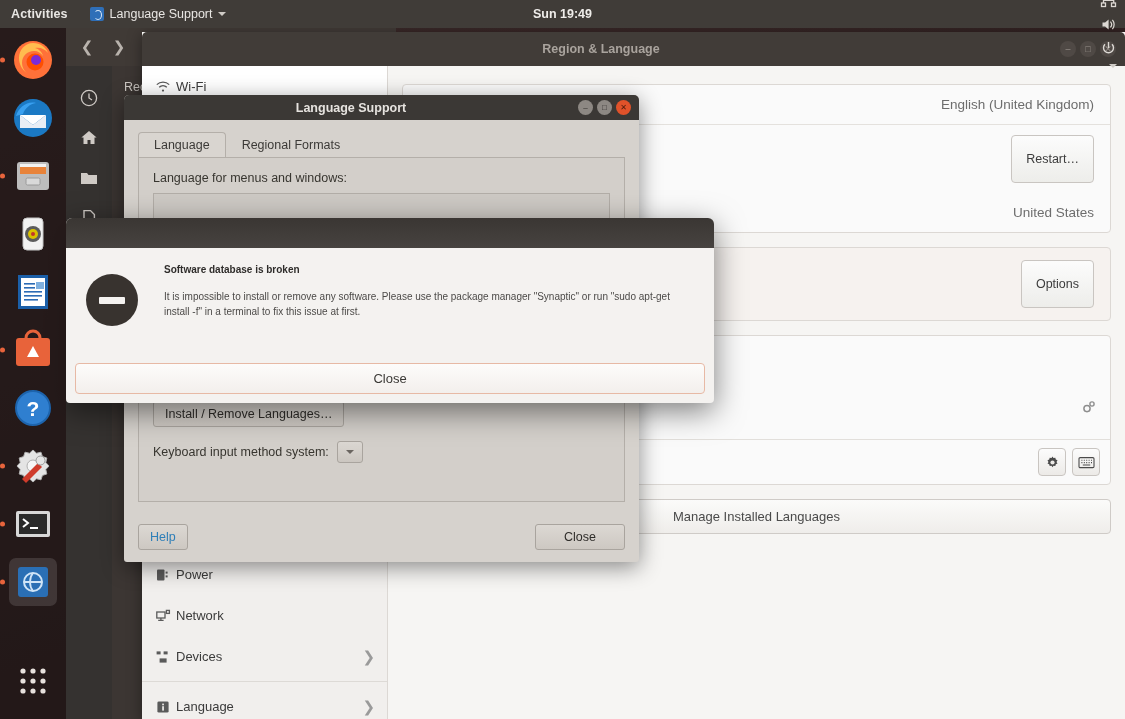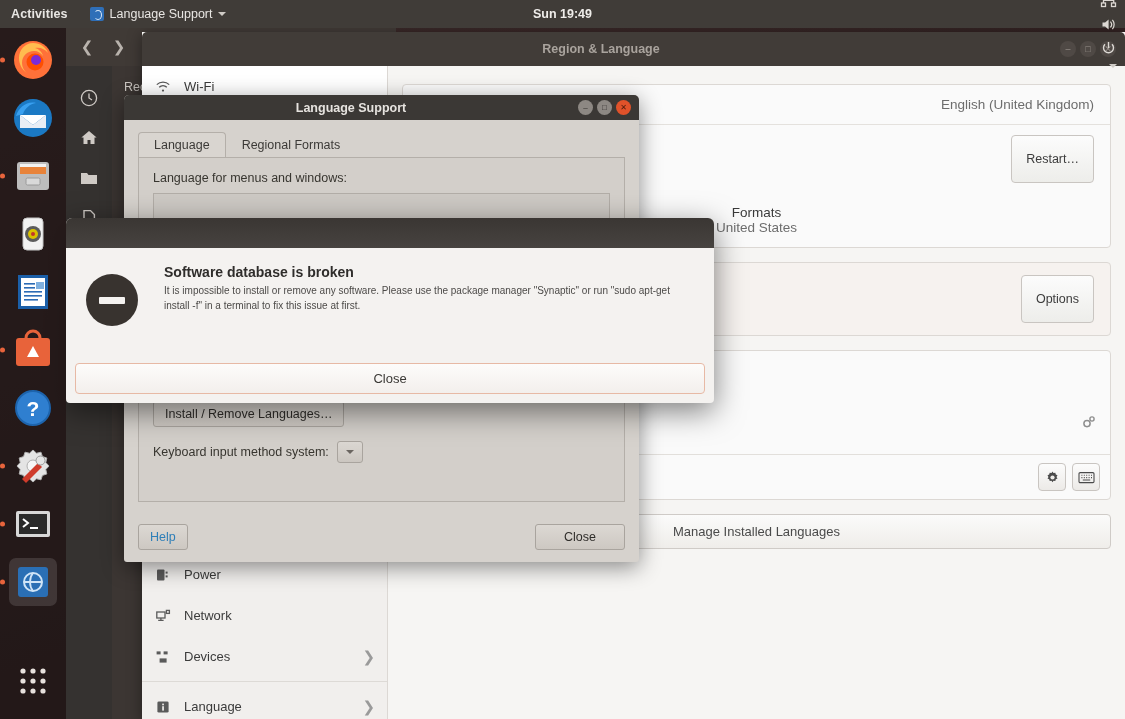--- a/index.html
+++ b/index.html
@@ -104,39 +104,39 @@
   .wbtn-group { display: flex; gap: 4px; padding-right: 9px; }
   .wbtn {
     width: 16px; height: 16px; border-radius: 50%; background: #4f4945;
     display: flex; align-items: center; justify-content: center;
     color: #9a938d; font-size: 9px; line-height: 1;
   }
   #rlwin-body { position: absolute; top: 34px; left: 0; right: 0; bottom: 0; display: flex; }
   #rl-sidebar { width: 246px; background: #f1efed; border-right: 1px solid #dcd8d4; position: relative; }
   .sb-item {
     height: 41px; display: flex; align-items: center; padding: 0 12px;
-    font-size: 13px; color: #3b3b3b; gap: 12px;
+    font-size: 13px; color: #3b3b3b; gap: 4px;
   }
   .sb-item.sel { background: #ffffff; }
   .sb-item .ico { width: 18px; display: flex; justify-content: center; color: #5a5a5a; }
   .sb-item .lbl { flex: 1; }
   .sb-item .chev { color: #9a9a9a; font-size: 15px; }
   .sb-sep { height: 1px; background: #dddad6; margin: 4px 0; }
 
   #rl-main { flex: 1; background: #f6f5f3; padding: 18px 14px 0 14px; position: relative; }
   .card {
     background: #fafafa; border: 1px solid #dcd8d4; border-radius: 4px;
     margin-bottom: 14px;
   }
   .row {
     display: flex; align-items: center; justify-content: space-between;
     padding: 12px 16px; font-size: 13.5px; color: #3a3a3a;
     border-bottom: 1px solid #e4e1dd;
   }
-  .row:last-child { border-bottom: none; flex-direction: column; }
+  .row:last-child { border-bottom: none; }
   .row .rlabel { color: #3a3a3a; }
   .row .rvalue { color: #6d6d6d; }
   .notice {
     display: flex; align-items: center; justify-content: space-between;
     padding: 10px 16px; font-size: 12.5px; color: #7a7a7a;
   }
   .btn {
     background: linear-gradient(#fcfcfc,#ededea); border: 1px solid #c9c5c1;
     border-radius: 4px; padding: 16px 14px; font-size: 12.5px; color: #3c3c3c;
   }
@@ -225,21 +225,21 @@
     background: linear-gradient(#3a3633,#474340);
   }
   #errdlg .dlg-body { display: flex; padding: 16px 20px 0 20px; }
   .err-icon-wrap { width: 78px; padding-top: 10px; }
   .err-icon {
     width: 52px; height: 52px; border-radius: 50%; background: #38332f;
     display: flex; align-items: center; justify-content: center;
   }
   .err-icon .bar { width: 26px; height: 7px; background: #f4f2f0; border-radius: 1px; }
   .err-text { flex: 1; padding-right: 6px; }
-  .err-title { font-size: 14px; font-weight: bold; color: #2f2d2b; margin-bottom: 4px; }
+  .err-title { font-size: 10px; font-weight: bold; color: #2f2d2b; margin-bottom: 15px; }
   .err-msg { font-size: 10px; color: #4c4a48; line-height: 1.45; }
   #errdlg .dlg-foot { position: absolute; left: 0; right: 0; bottom: 0; padding: 8px 9px 9px 9px; }
   .btn-close-dlg {
     display: block; width: 100%; text-align: center;
     background: linear-gradient(#fdfcfb,#f3efec);
     border: 1px solid #e7b9a5; border-radius: 4px;
     padding: 7px 0; font-size: 13px; color: #3b3936;
   }
 
   svg { display: block; }

